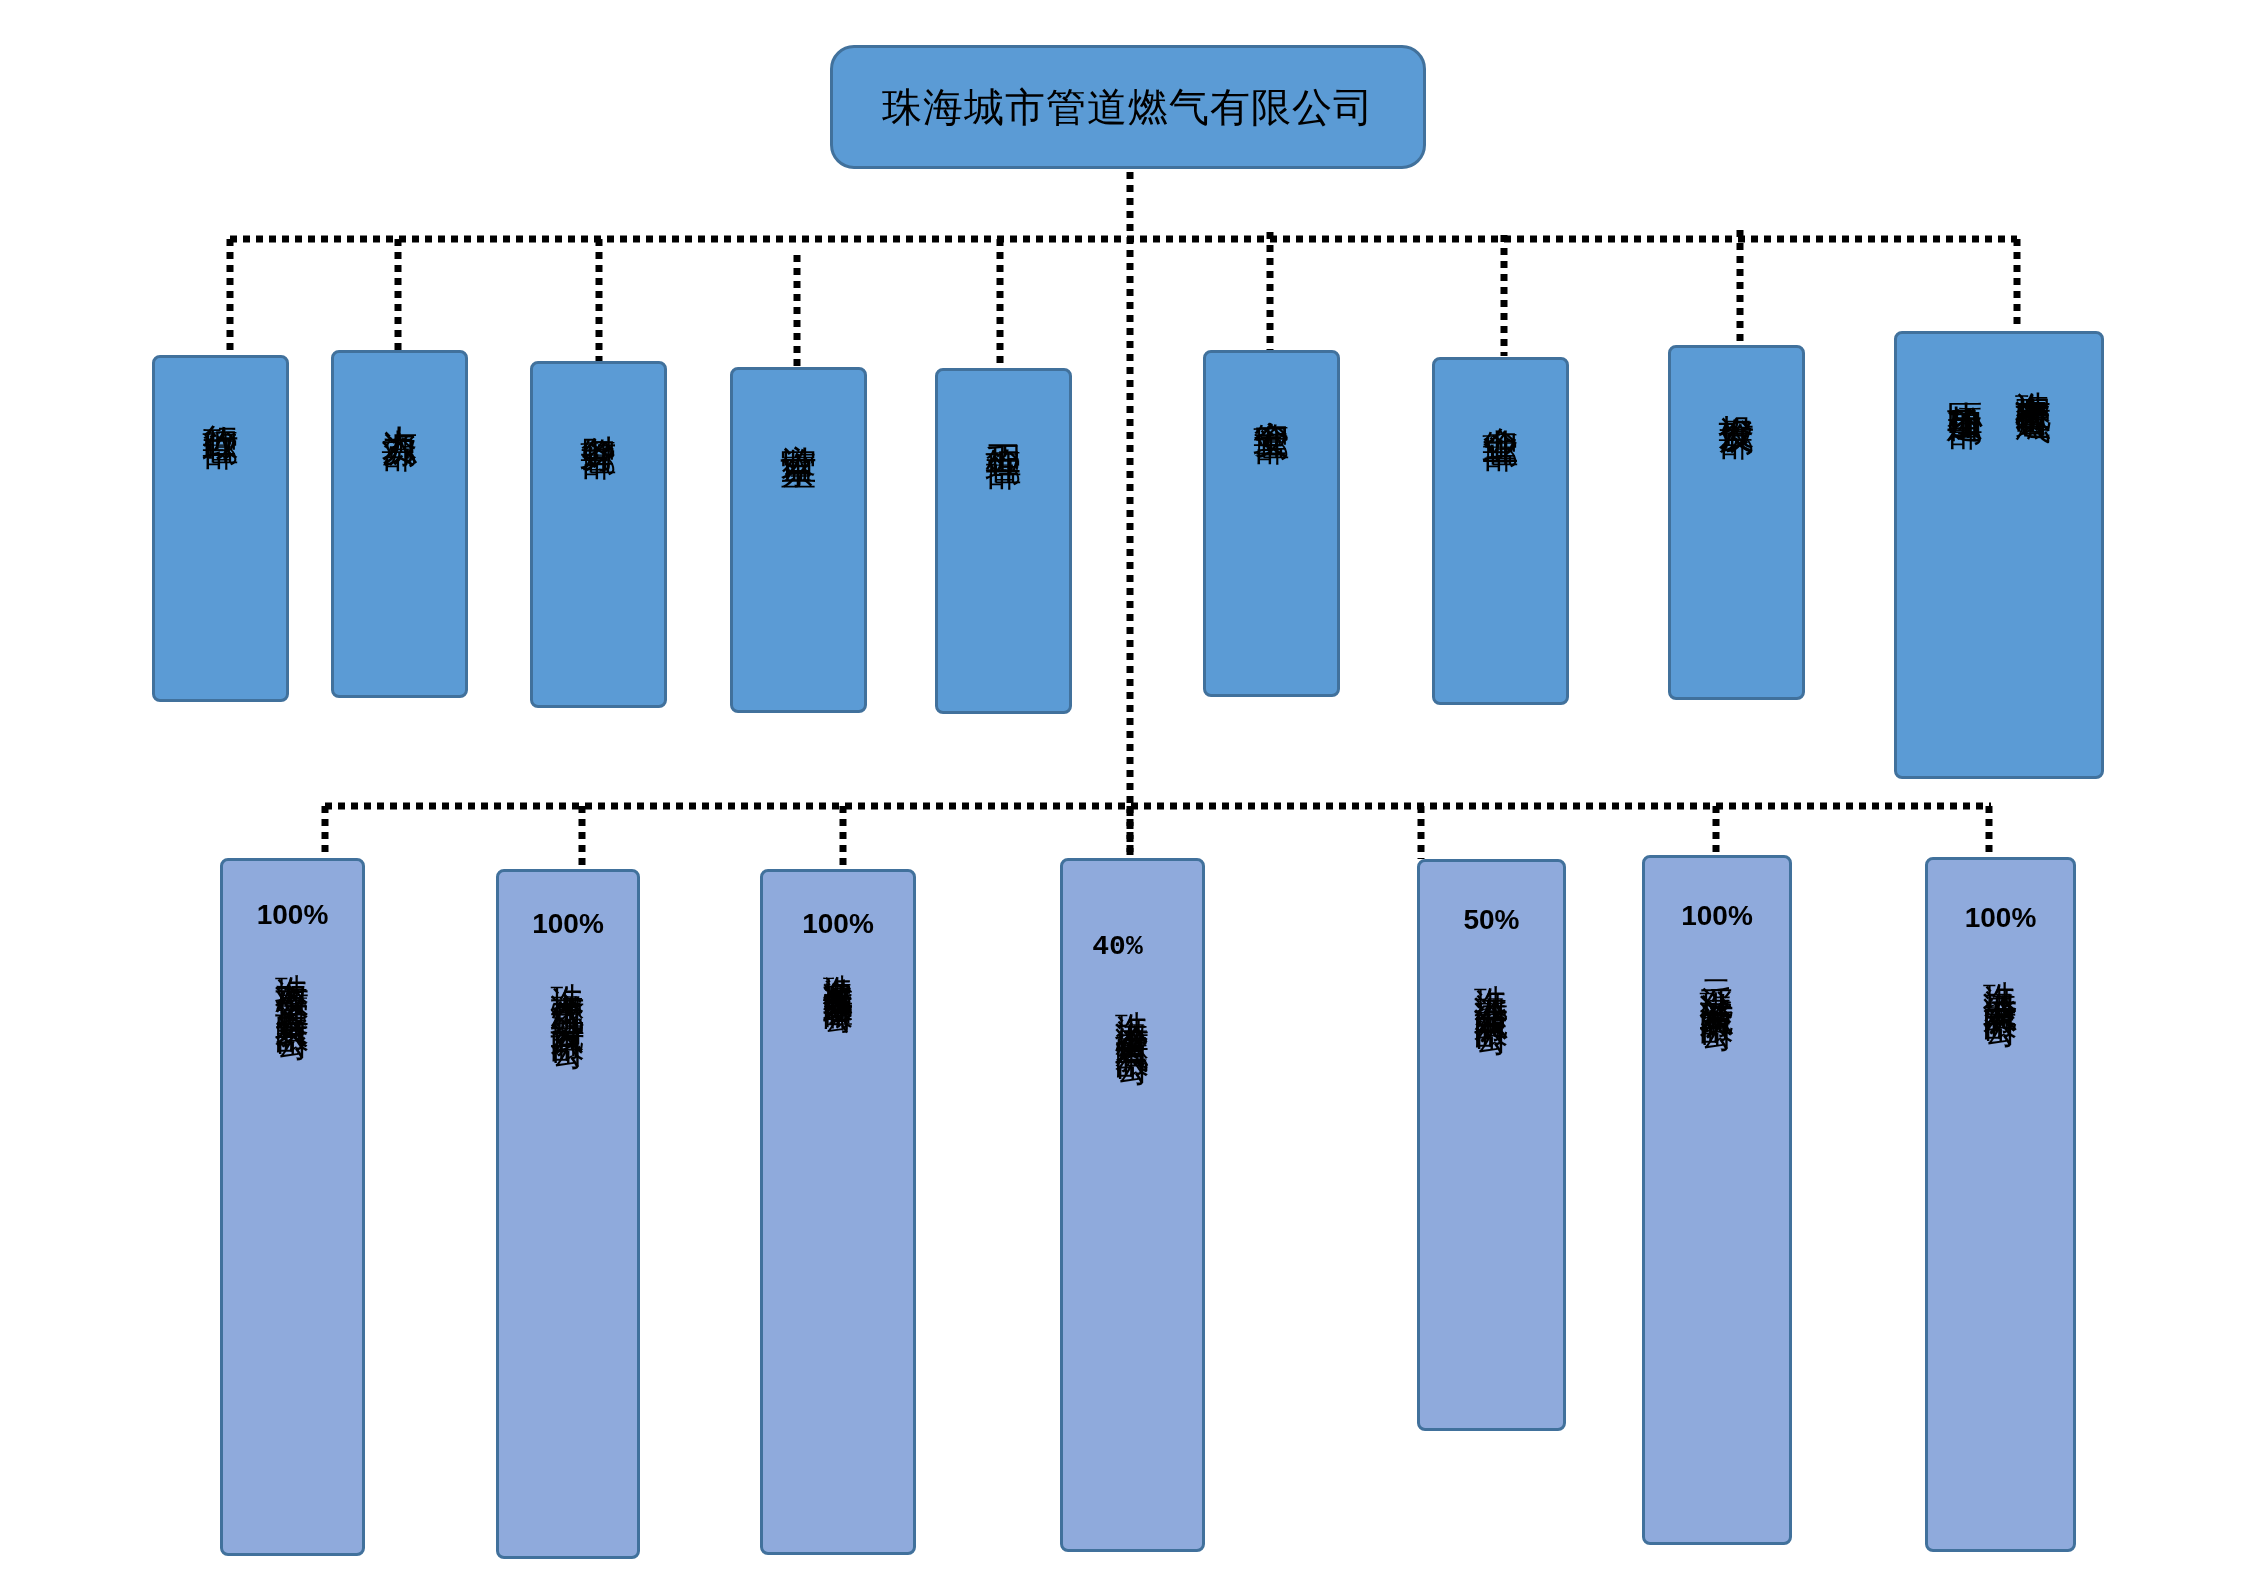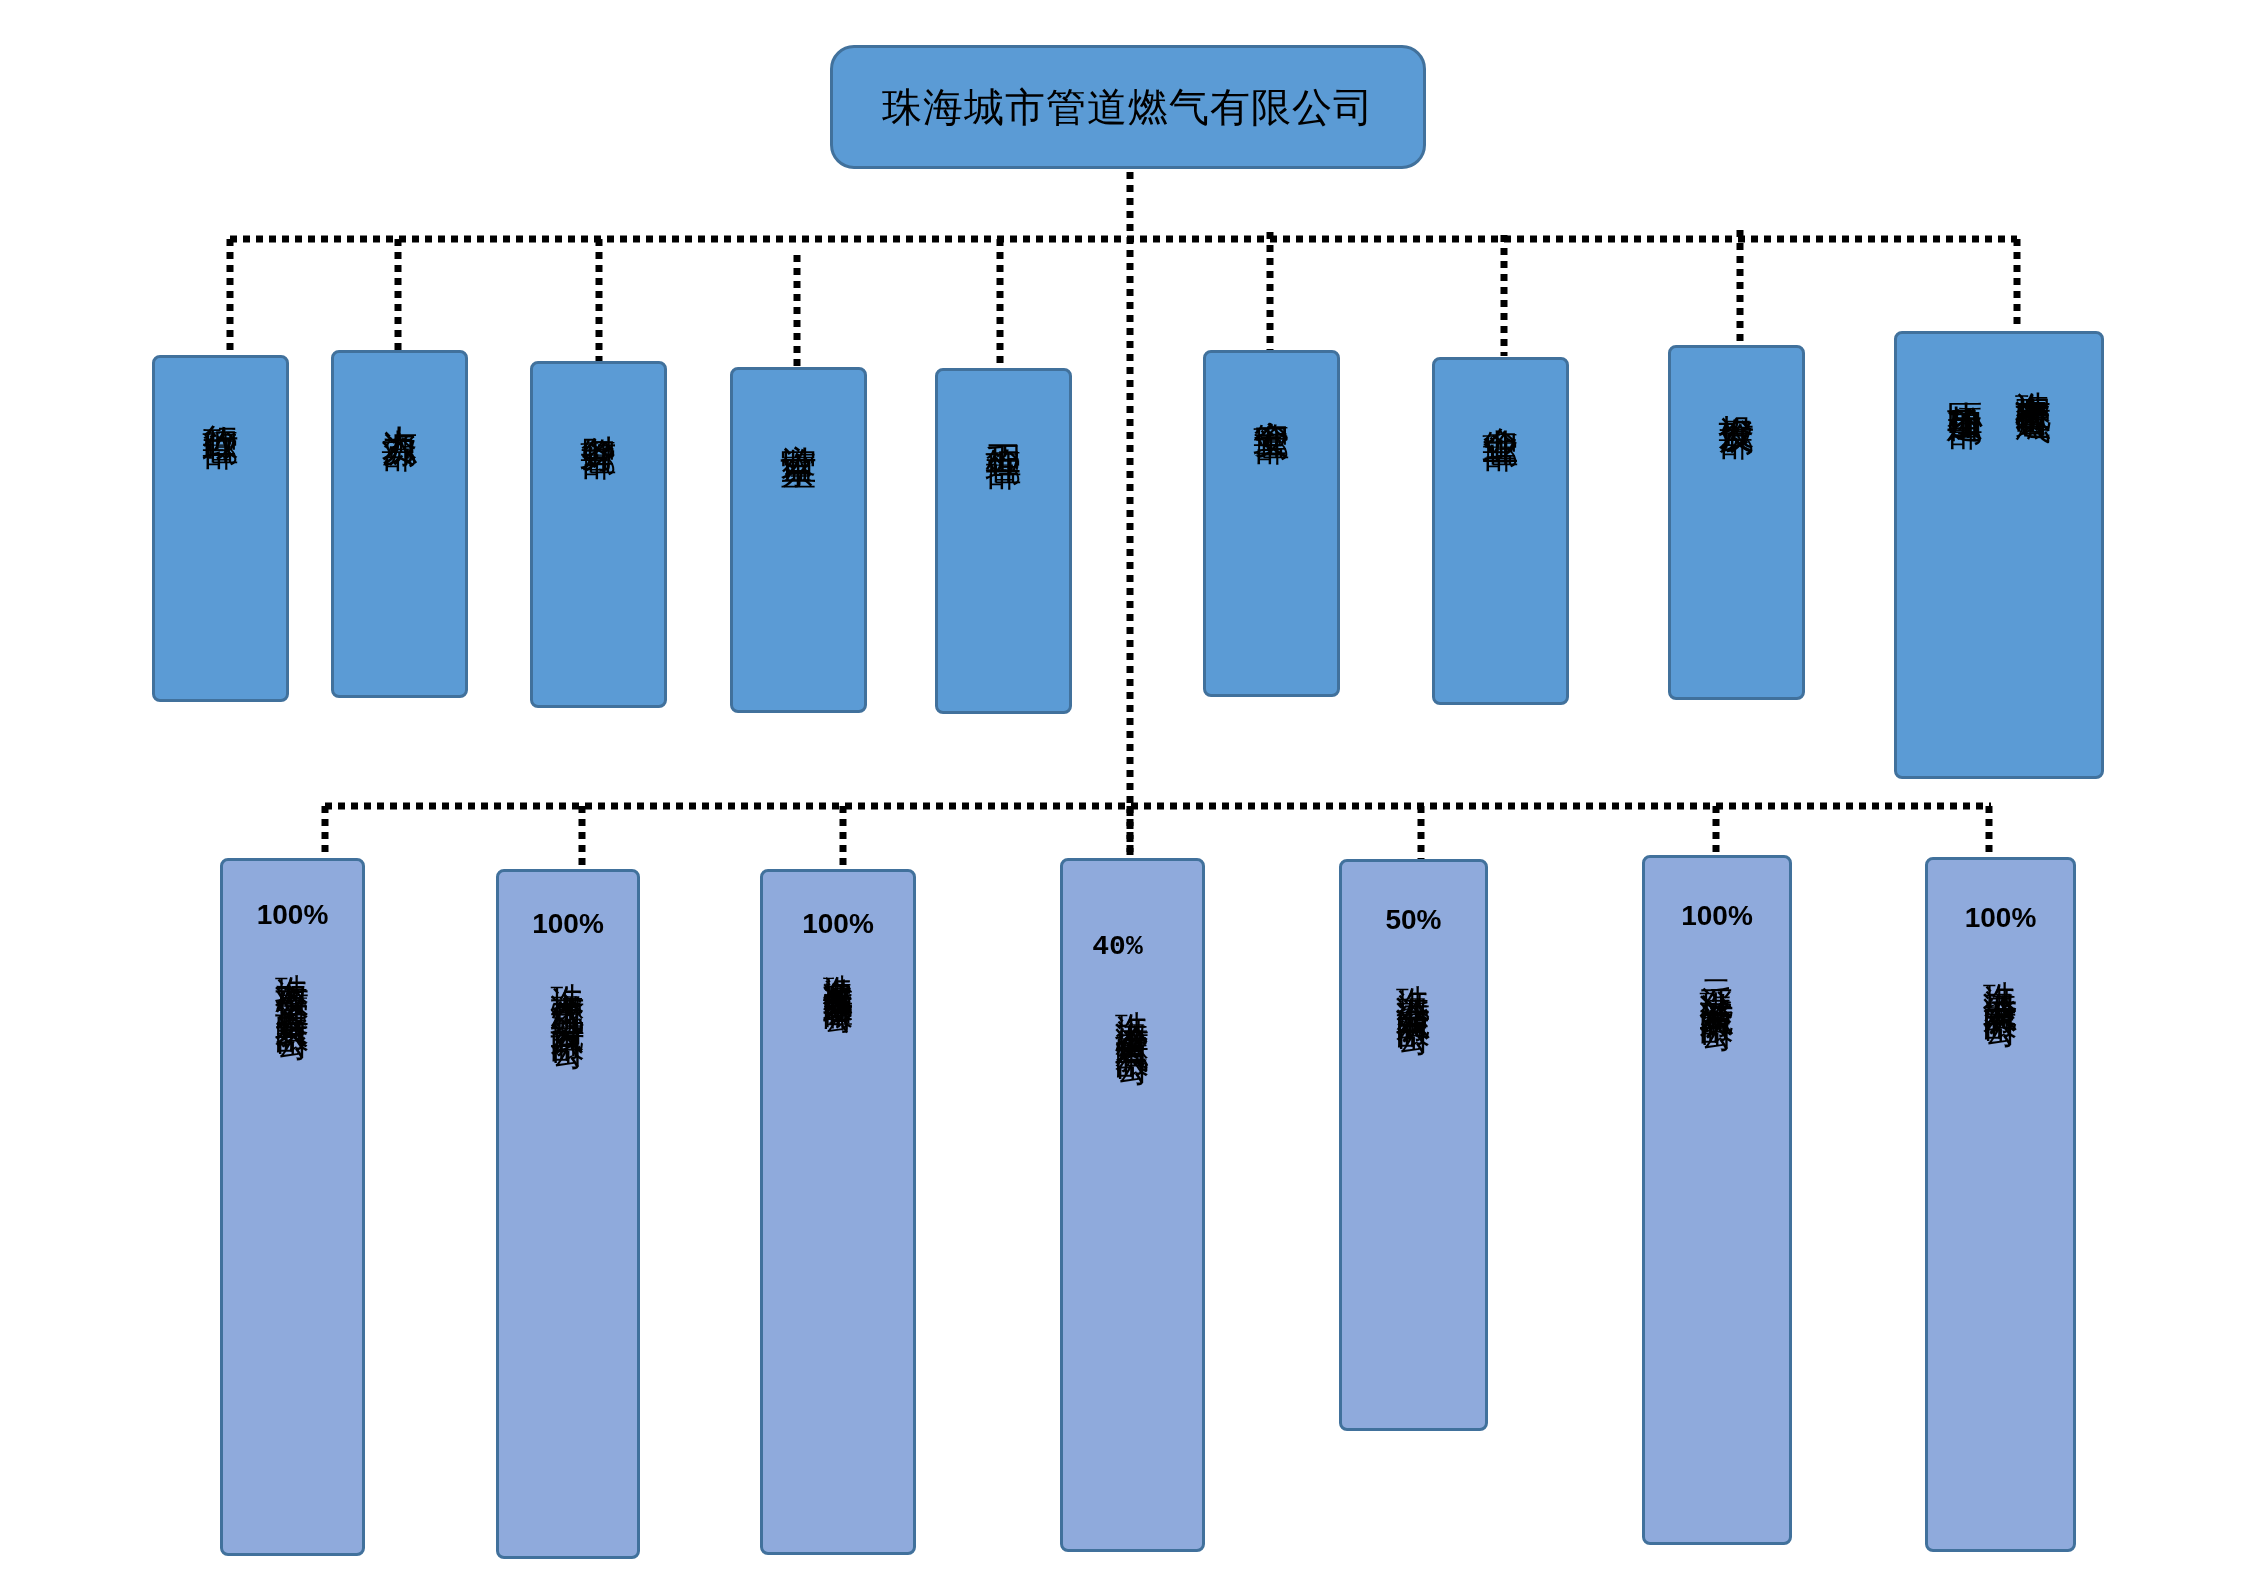--- a/index.html
+++ b/index.html
@@ -93,21 +93,21 @@
   <span class="name">珠海市燃气工程研究设计有限公司</span>
 </div>
 <div class="box sub tight" style="left:760px; top:869px; width:156px; height:686px;">
   <span class="pct">100%</span>
   <span class="name" style="margin-top:10px;">珠海港安瓶装燃气供应站管理有限公司</span>
 </div>
 <div class="box sub" style="left:1060px; top:858px; width:145px; height:694px;">
   <span class="pct" style="margin-top:70px; margin-right:30px;font-family:Liberation Mono, monospace;">40%</span>
   <span class="name" style="margin-top:22px;">珠海港泰管道燃气有限公司</span>
 </div>
-<div class="box sub" style="left:1339px; top:859px; width:149px; height:572px;">
+<div class="box sub" style="left:1417px; top:859px; width:149px; height:572px;">
   <span class="pct" style="margin-top:42px;">50%</span>
   <span class="name" style="margin-top:22px;">珠海港新海能源有限公司</span>
 </div>
 <div class="box sub" style="left:1642px; top:855px; width:150px; height:690px;">
   <span class="pct" style="margin-top:42px;">100%</span>
   <span class="name" style="margin-top:22px;">云浮珠港新能源有限公司</span>
 </div>
 <div class="box sub" style="left:1925px; top:857px; width:151px; height:695px;">
   <span class="pct" style="margin-top:42px;">100%</span>
   <span class="name" style="margin-top:20px;">珠海港昊能源有限公司</span>

